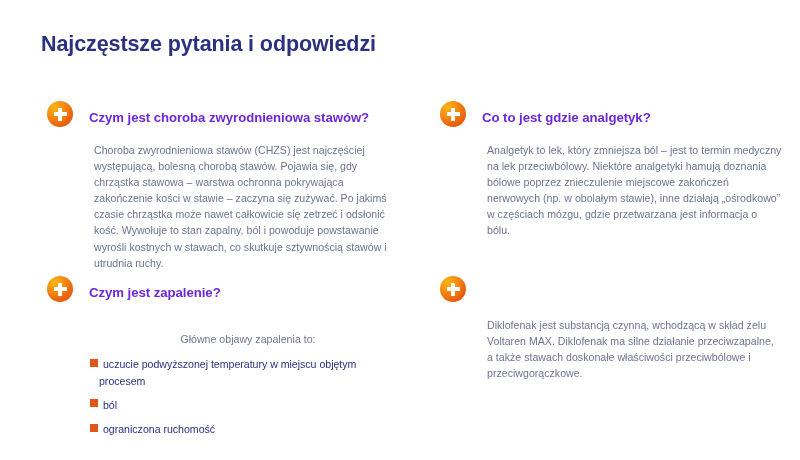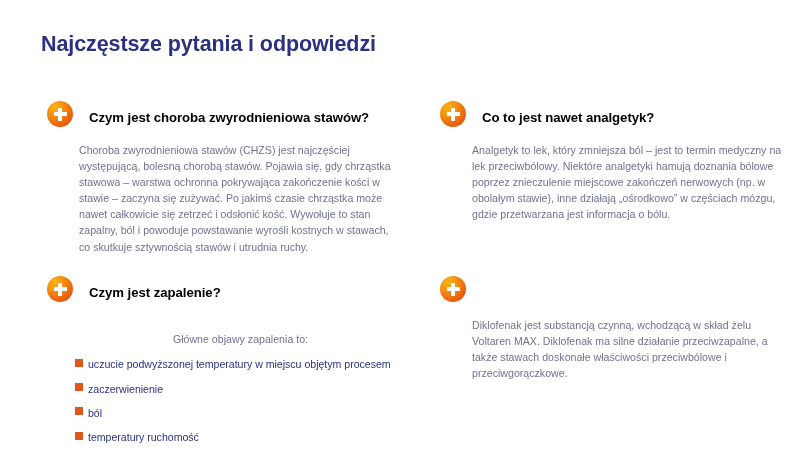--- a/index.html
+++ b/index.html
@@ -93,30 +93,30 @@
     top: 50%;
     left: 6.5px;
     margin-top: -2.1px;
     height: 4.2px;
     width: 13px;
   }
 
   .faq-question {
     font-size: 13.2px;
     font-weight: bold;
-    color: #000000;
+    color: #6d28d9;
     line-height: 26px;
     letter-spacing: -0.05px;
     white-space: nowrap;
   }
 
   
   .faq-body {
     margin-top: 11px;
-    margin-left: 28px;
+    margin-left: 43px;
     font-size: 10.6px;
     line-height: 16.1px;
     color: #6e7392;
     letter-spacing: 0.01px;
   }
 
   .faq-body p { margin: 0; }
   .faq-body p.spaced { margin-top: 14px; text-align: center; }
 
   
@@ -170,40 +170,37 @@
           <span class="plus-icon"></span>
           <span class="faq-question">Czym jest zapalenie?</span>
         </div>
         <div class="faq-body">
           <p class="spaced">Główne objawy zapalenia to:</p>
           <ul class="symptom-list">
             <li>
               <span class="bullet-marker"></span><span>uczucie podwyższonej temperatury w miejscu objętym procesem</span>
             </li>
             <li>
-              <span class="bullet-marker"></span><span>zaczerwienienie</span>
-            </li>
-            <li>
               <span class="bullet-marker"></span><span>ból</span>
             </li>
             <li>
-              <span class="bullet-marker"></span><span>temperatury ruchomość</span>
+              <span class="bullet-marker"></span><span>ograniczona ruchomość</span>
             </li>
           </ul>
         </div>
       </div>
 
     </div>
 
     <div class="faq-col faq-col-right">
 
       <div class="faq-item row-1">
         <div class="faq-head">
           <span class="plus-icon"></span>
-          <span class="faq-question">Co to jest nawet analgetyk?</span>
+          <span class="faq-question">Co to jest gdzie analgetyk?</span>
         </div>
         <div class="faq-body">
           <p>Analgetyk to lek, który zmniejsza ból – jest to termin medyczny na lek przeciwbólowy. Niektóre analgetyki hamują doznania bólowe poprzez znieczulenie miejscowe zakończeń nerwowych (np. w obolałym stawie), inne działają „ośrodkowo” w częściach mózgu, gdzie przetwarzana jest informacja o bólu.</p>
         </div>
       </div>
 
       <div class="faq-item row-2">
         <div class="faq-head">
           <span class="plus-icon"></span>
         </div>

